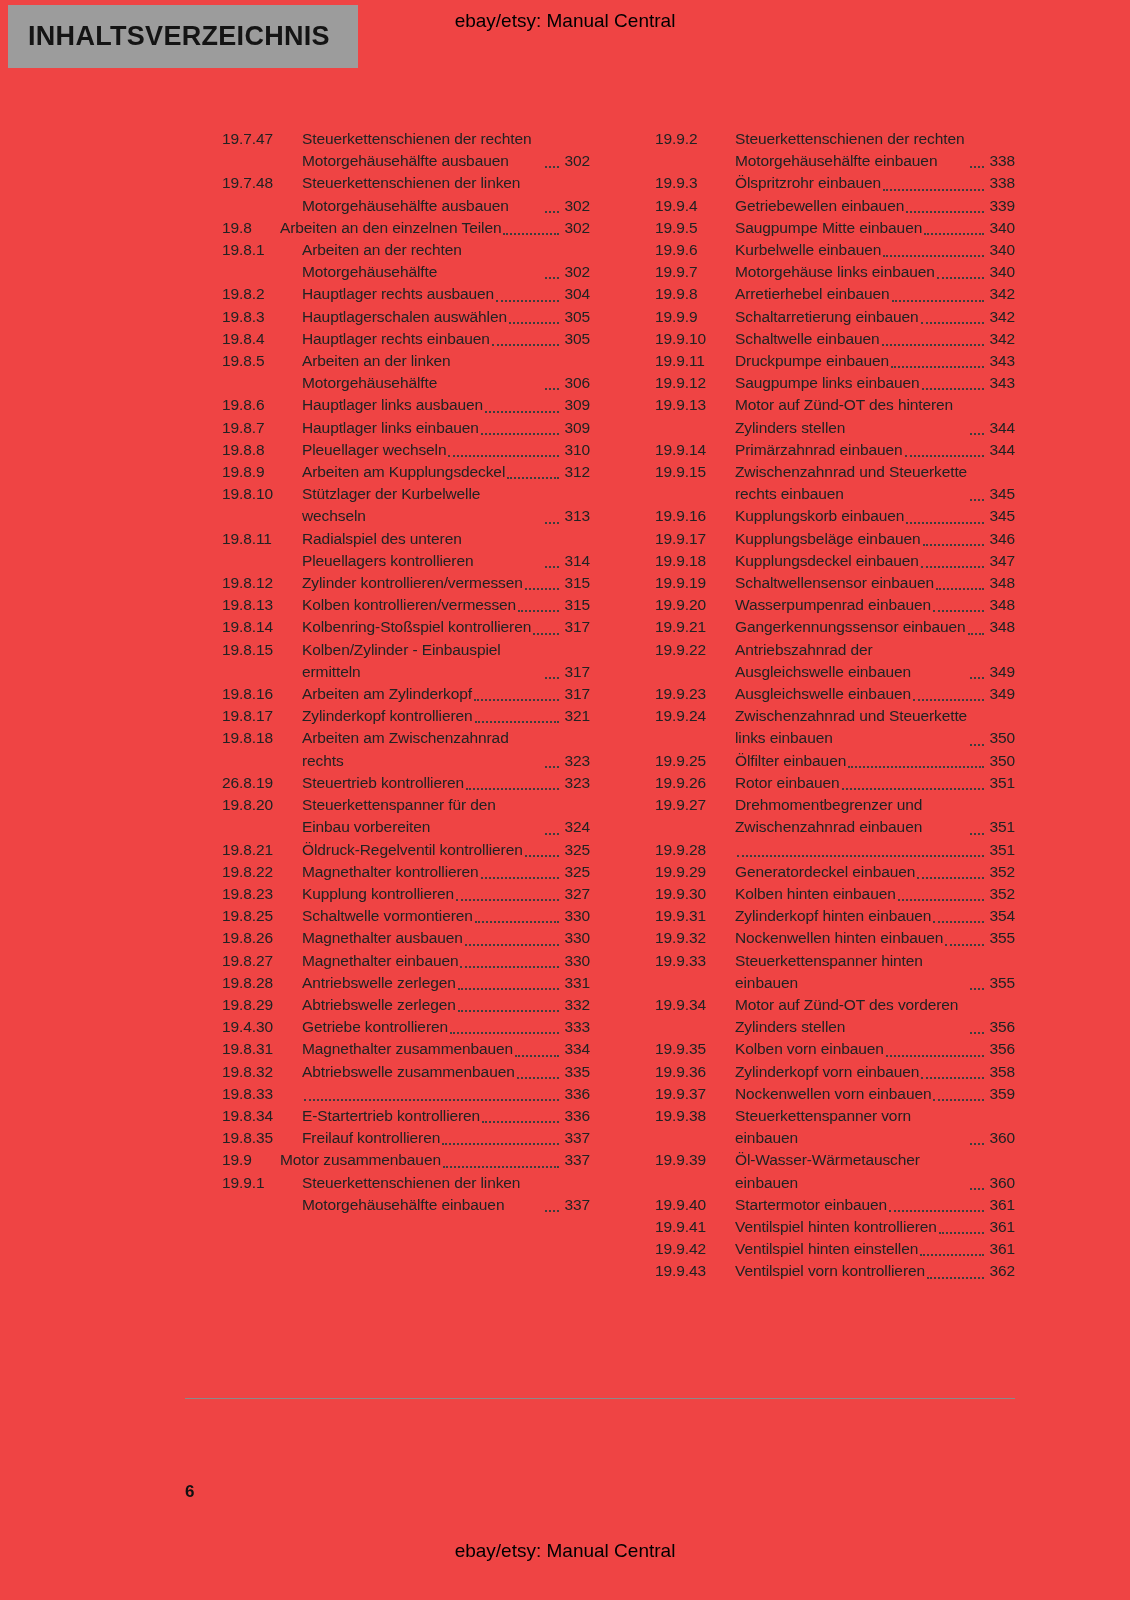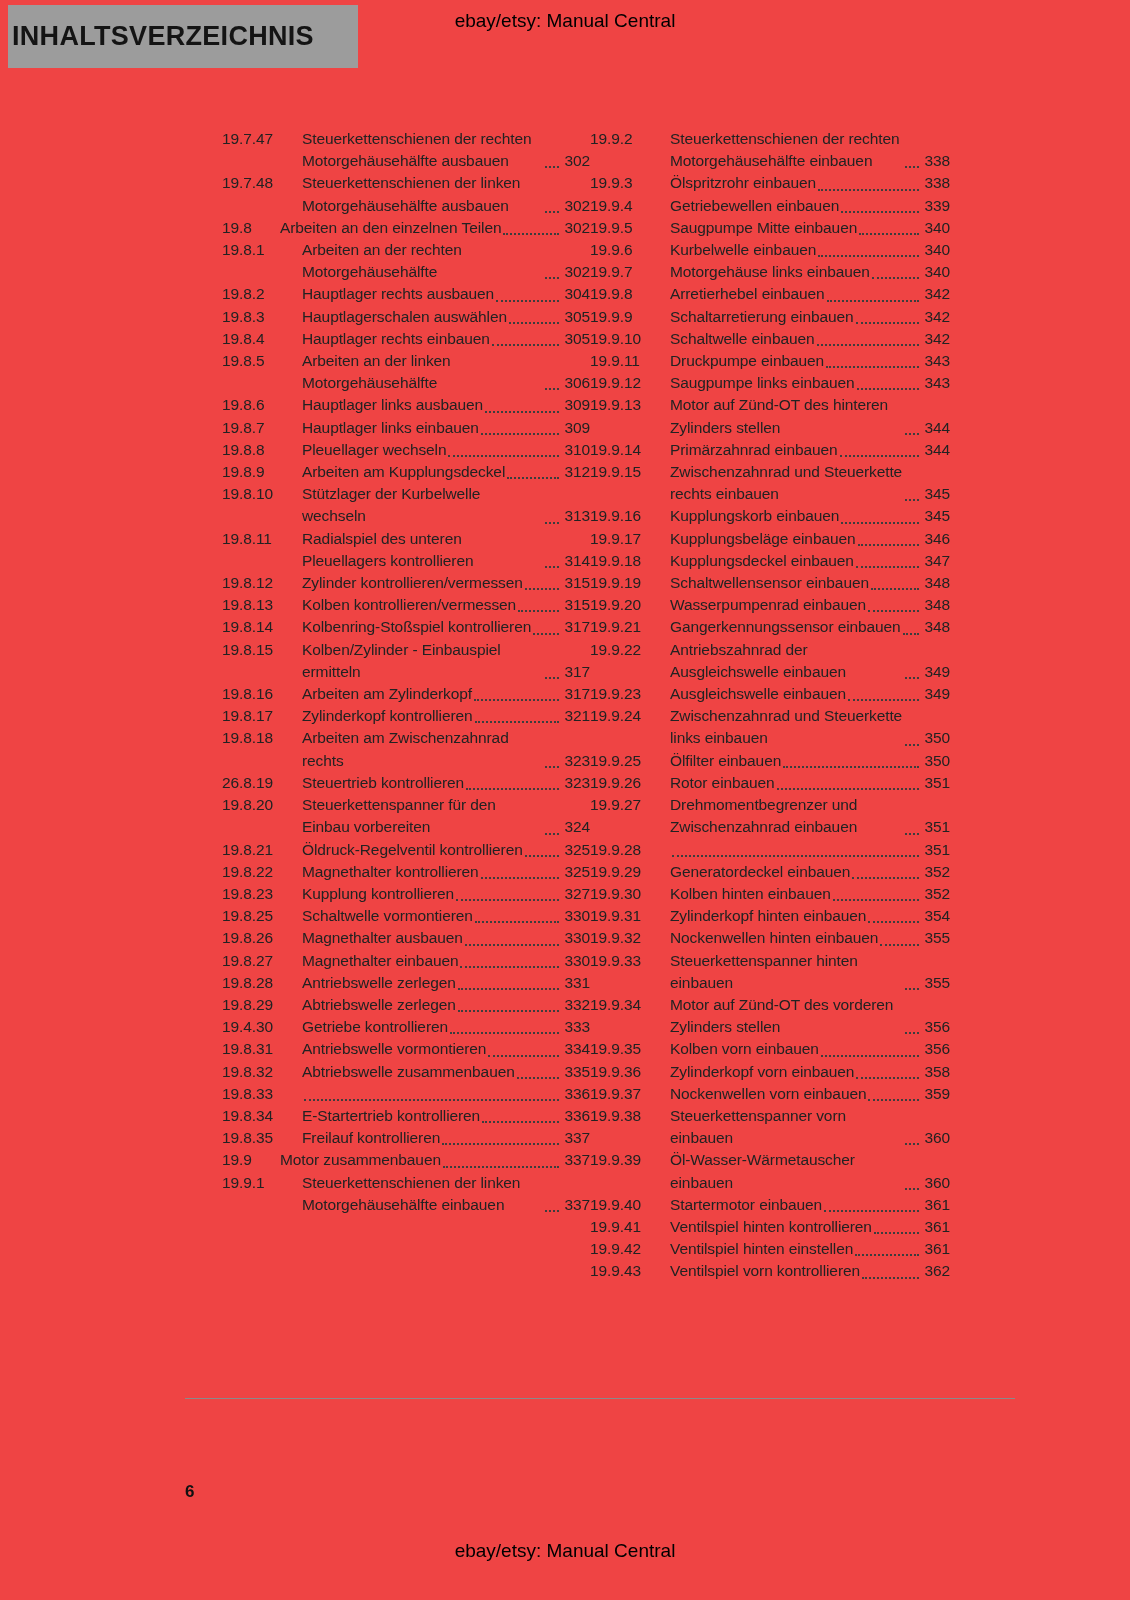--- a/index.html
+++ b/index.html
@@ -30,36 +30,37 @@
   }
   .heading-box {
     position: absolute;
     top: 5px;
     left: 8px;
     width: 350px;
     height: 63px;
     background: #9c9c9c;
     display: flex;
     align-items: center;
-    padding-left: 4px;
+    padding-left: 20px;
   }
   .heading-box .heading {
     font-size: 27px;
     font-weight: bold;
     letter-spacing: 0.3px;
     color: #141414;
   }
 
   
   .toc {
     position: absolute;
     top: 128px;
     left: 222px;
     width: 793px;
     display: flex;
+    gap: 65px;
   }
   .col { width: 368px; }
   .col-right { width: 360px; }
 
   .entry {
     display: flex;
     font-size: 15.5px;
     line-height: 22.2px;
     letter-spacing: -0.1px;
     color: #222;
@@ -375,21 +376,21 @@
           <span class="num">19.4.30</span>
           <span class="body">
             <span class="title">Getriebe kontrollieren</span>
             <span class="dots"></span>
             <span class="pg">333</span>
           </span>
         </div>
         <div class="entry">
           <span class="num">19.8.31</span>
           <span class="body">
-            <span class="title">Antriebswelle vormontieren</span>
+            <span class="title">Magnethalter zusammenbauen</span>
             <span class="dots"></span>
             <span class="pg">334</span>
           </span>
         </div>
         <div class="entry">
           <span class="num">19.8.32</span>
           <span class="body">
             <span class="title">Abtriebswelle zusammenbauen</span>
             <span class="dots"></span>
             <span class="pg">335</span>

